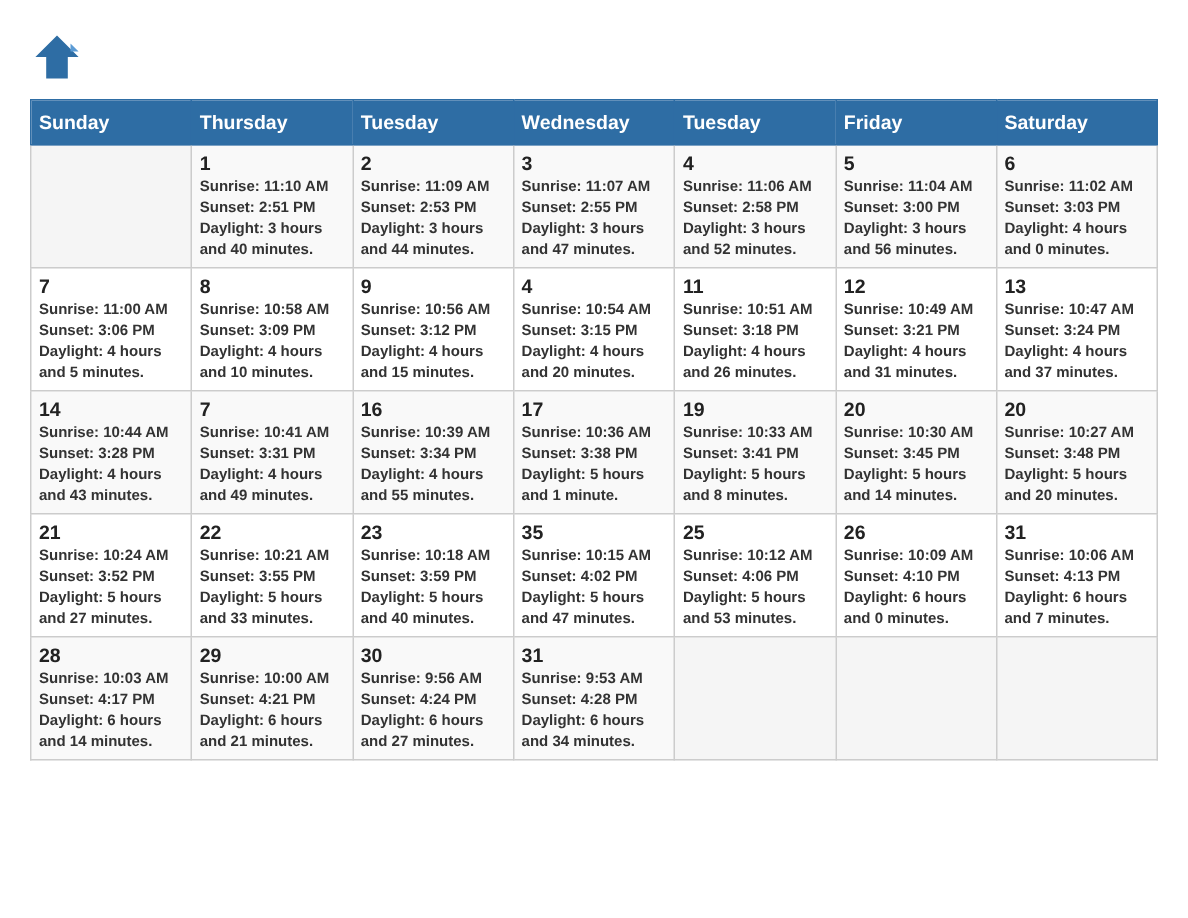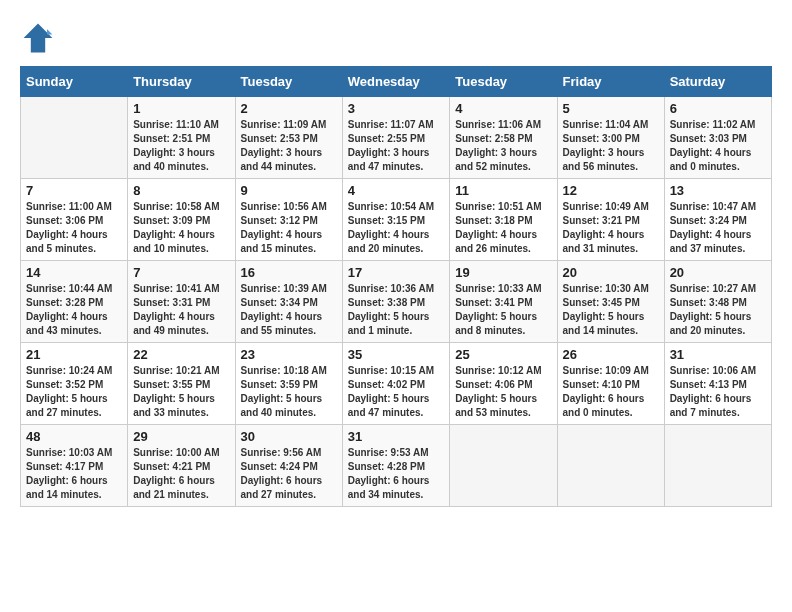--- a/index.html
+++ b/index.html
@@ -235,21 +235,21 @@
           <div class="day-num">26</div>
           <div class="day-info">Sunrise: 10:09 AM<br>Sunset: 4:10 PM<br>Daylight: 6 hours<br>and 0 minutes.</div>
         </td>
         <td>
           <div class="day-num">31</div>
           <div class="day-info">Sunrise: 10:06 AM<br>Sunset: 4:13 PM<br>Daylight: 6 hours<br>and 7 minutes.</div>
         </td>
       </tr>
       <tr>
         <td>
-          <div class="day-num">48</div>
+          <div class="day-num">28</div>
           <div class="day-info">Sunrise: 10:03 AM<br>Sunset: 4:17 PM<br>Daylight: 6 hours<br>and 14 minutes.</div>
         </td>
         <td>
           <div class="day-num">29</div>
           <div class="day-info">Sunrise: 10:00 AM<br>Sunset: 4:21 PM<br>Daylight: 6 hours<br>and 21 minutes.</div>
         </td>
         <td>
           <div class="day-num">30</div>
           <div class="day-info">Sunrise: 9:56 AM<br>Sunset: 4:24 PM<br>Daylight: 6 hours<br>and 27 minutes.</div>
         </td>

